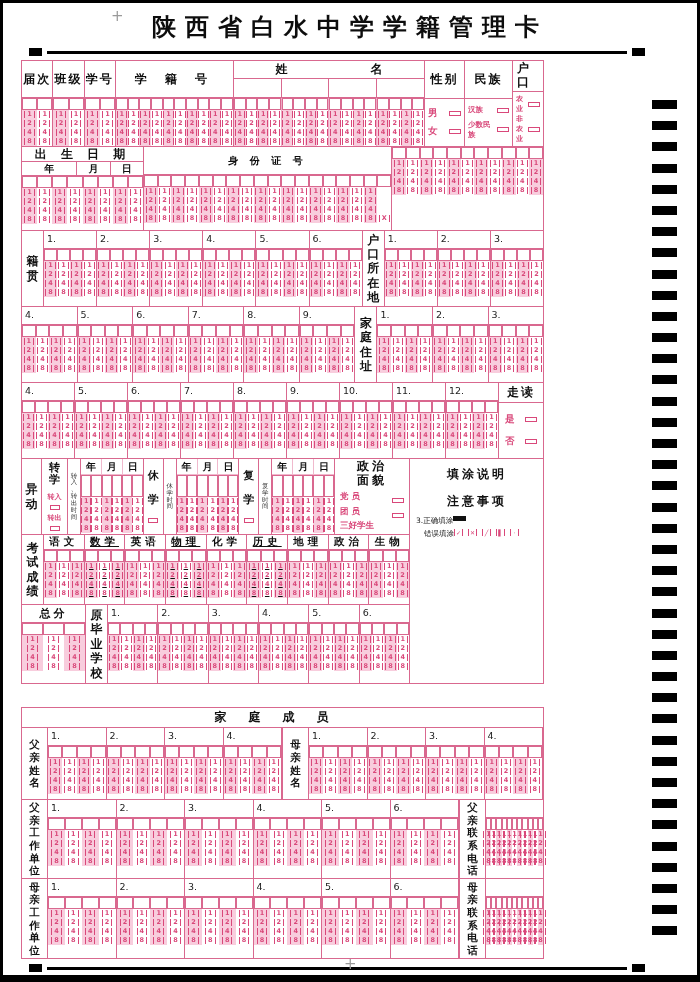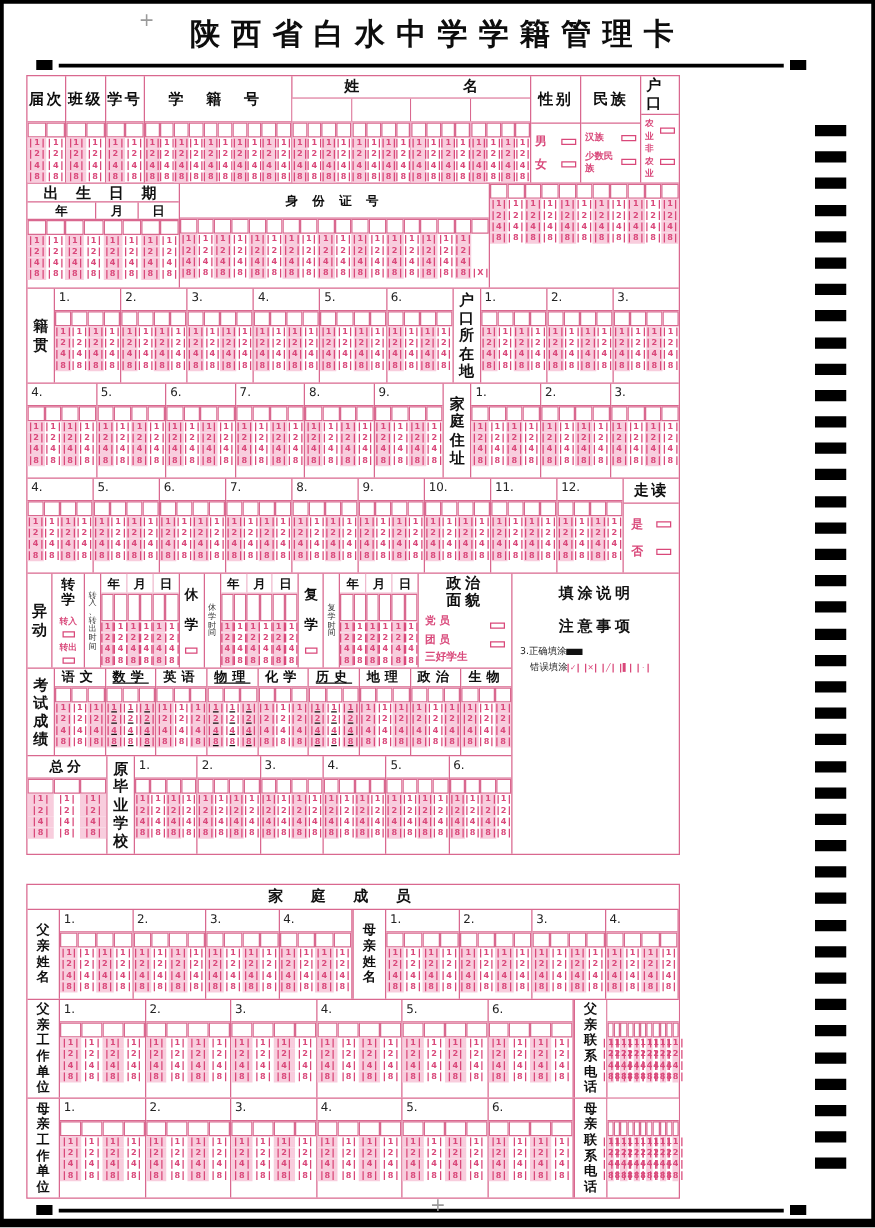--- a/index.html
+++ b/index.html
@@ -77,21 +77,21 @@
   .zd .fhead{height:20px;font-size:12px;letter-spacing:2px}
   .zd .chbody{flex:1;display:flex;flex-direction:column;justify-content:space-evenly;padding:2px 6px}
 
   
   .lower{display:flex}
   .lleft{flex:1;min-width:0}
   .panel{width:134px;flex:none;border-left:1px solid #d9688f;padding:5px 5px 3px 6px;
     display:flex;flex-direction:column}
   .ptitle{text-align:center;font-size:12px;font-weight:bold;letter-spacing:3px;margin:2px 0 3px}
   .ptext{font-size:7.3px;line-height:1.5;text-align:justify;color:#222}
-  .pline{font-size:7.5px;display:flex;align-items:center;gap:0;margin-top:3px;color:#222}
+  .pline{font-size:7.5px;display:flex;gap:0;margin-top:3px;color:#222}
   .fillbar{width:13px;height:5px;background:#111;display:inline-block}
   .wm{display:inline-flex;align-items:center;justify-content:center;height:7px;min-width:9px;
     font-size:6px;color:#d9487a;border-left:1px solid #d9487a;border-right:1px solid #d9487a;padding:0 1px}
 
   
   .b6{height:76px}
   .b6 .wbox{height:22px}
   .xfer{flex:none;width:26px;display:flex;flex-direction:column;border-right:1px solid #d9688f}
   .xhead{height:30px;display:flex;flex-direction:column;align-items:center;justify-content:center;
     font-size:11px;font-weight:bold;line-height:1.1}

